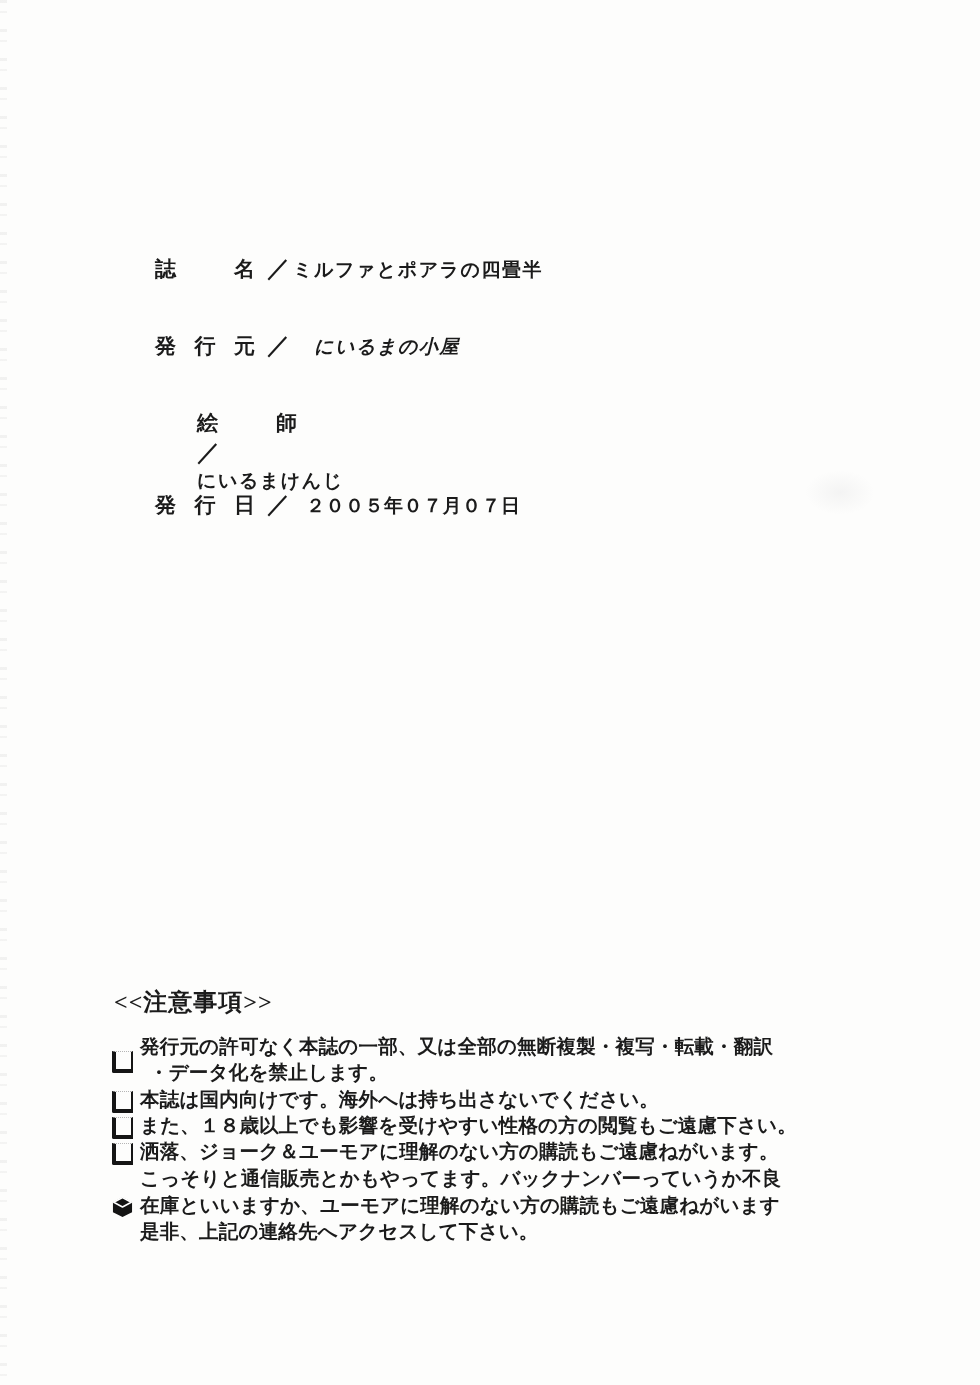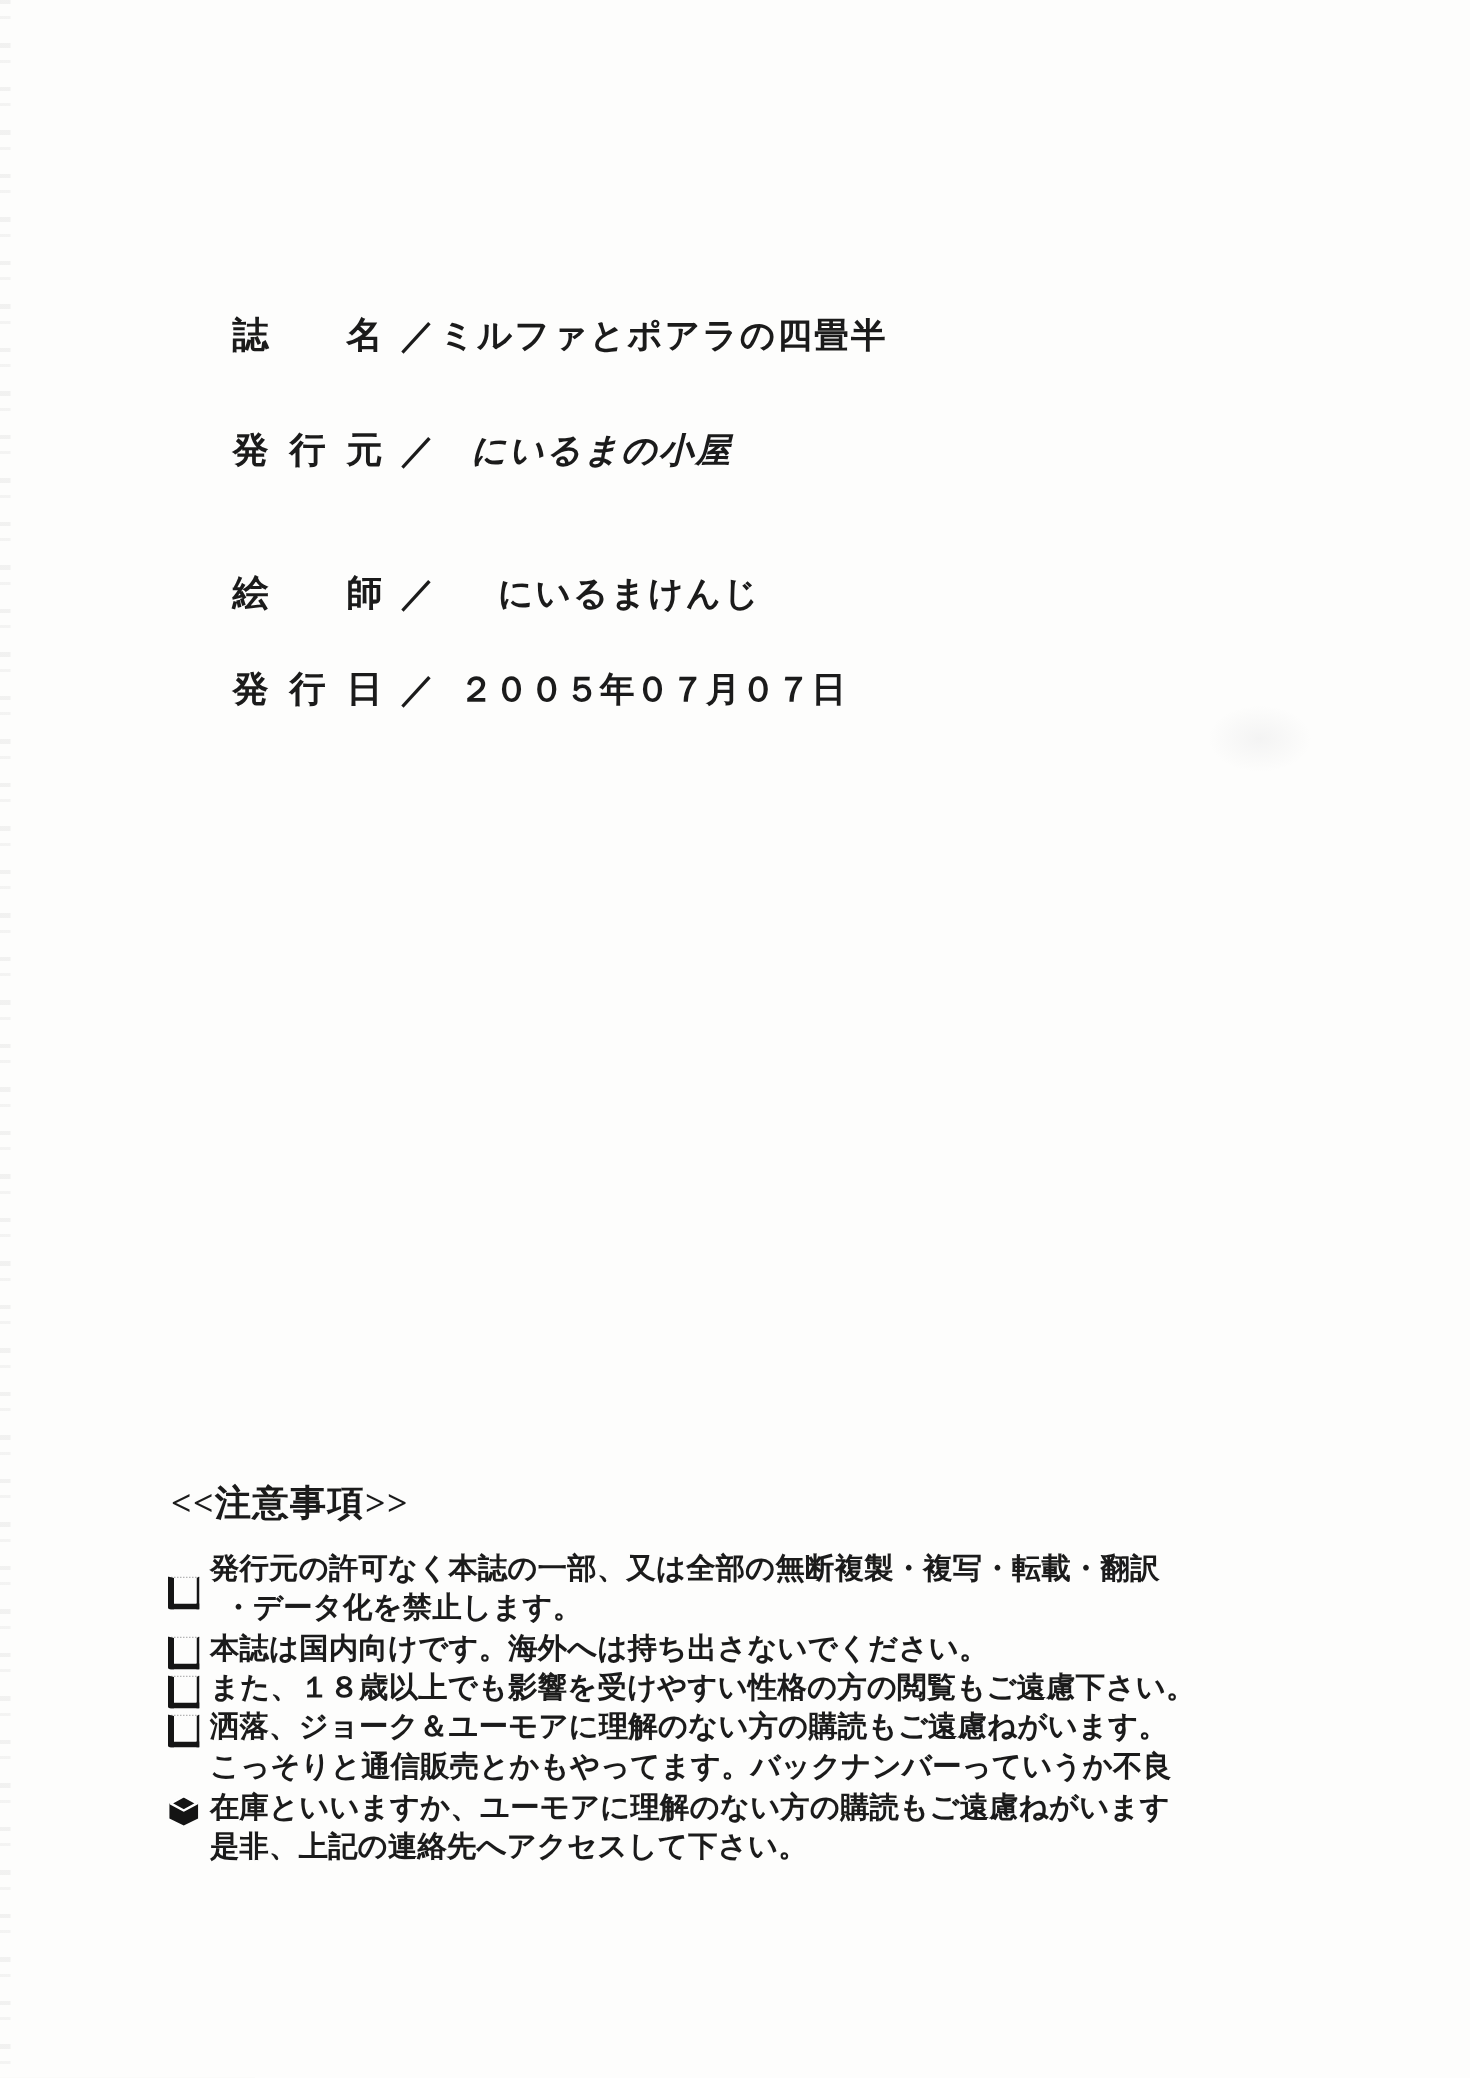--- a/index.html
+++ b/index.html
@@ -34,34 +34,35 @@
   }
 
   
   .colophon-row{
     position:absolute;left:155px;
     display:flex;align-items:baseline;
     white-space:nowrap;
   }
   .row-1{top:207px;}
   .row-2{top:284px;}
-  .row-3{top:379px;}
+  .row-3{top:361px;flex-direction:column;}
   .row-4{top:443px;}
   .row-label{
     display:inline-block;width:100px;
-    font-size:24px;font-weight:bold;
+    font-size:21px;font-weight:bold;
     text-align:justify;text-align-last:justify;
     letter-spacing:0;
+    margin-top:48px;
   }
   .row-slash{
     margin-left:12px;
     font-size:23px;font-weight:bold;
   }
   .row-value{
-    font-size:23px;font-weight:bold;letter-spacing:1.5px;
+    font-size:19px;font-weight:bold;letter-spacing:1.5px;
   }
   .row-1 .row-value{margin-left:3px;}
   .row-2 .row-value{margin-left:24px;font-style:italic;}
   .row-3 .row-value{margin-left:42px;}
   .row-4 .row-value{margin-left:16px;letter-spacing:0.5px;}
 
   
   .notices-heading{
     position:absolute;left:114px;top:986px;
     font-family:"Liberation Serif",serif;

